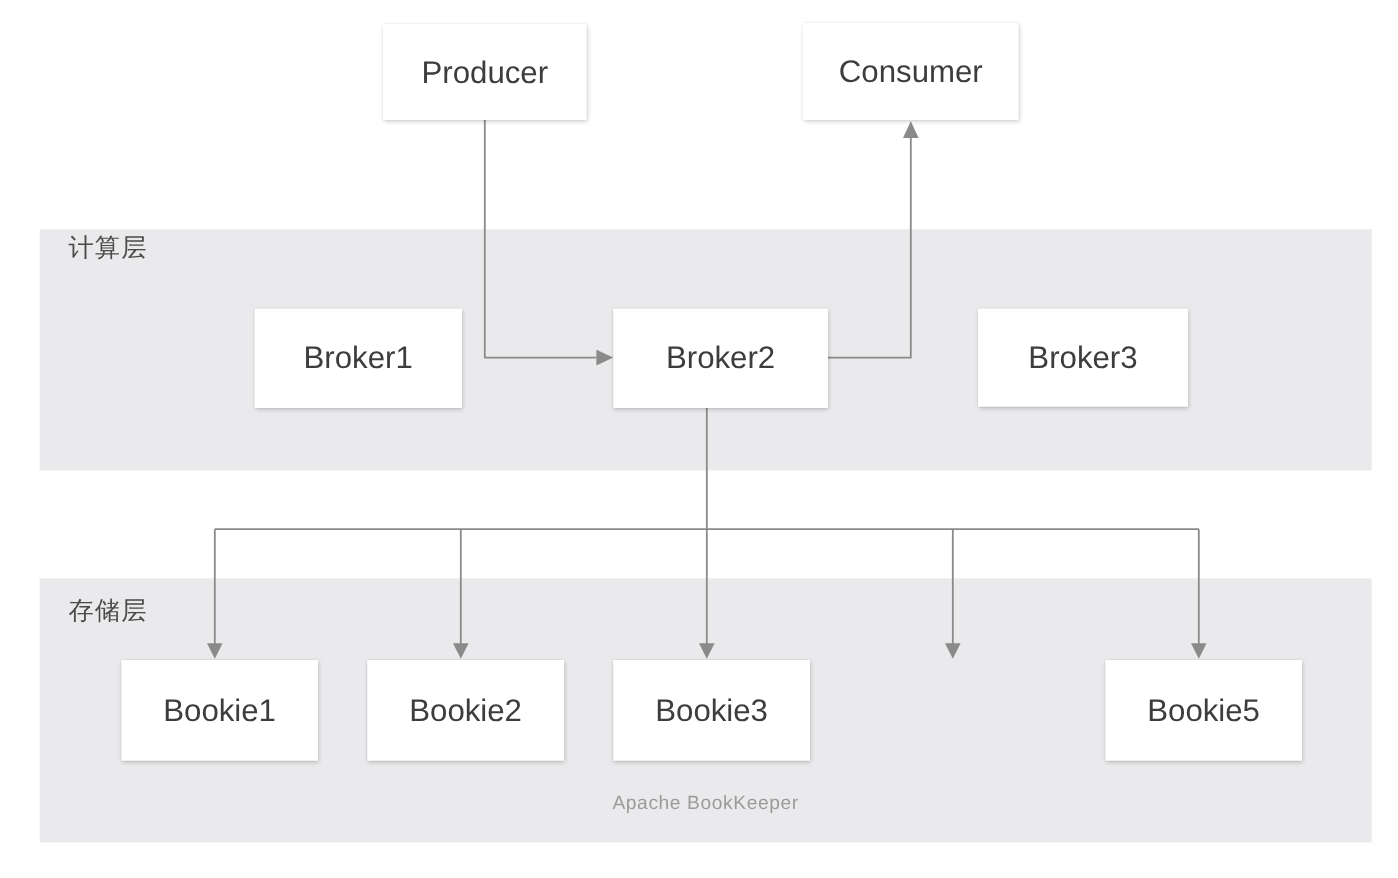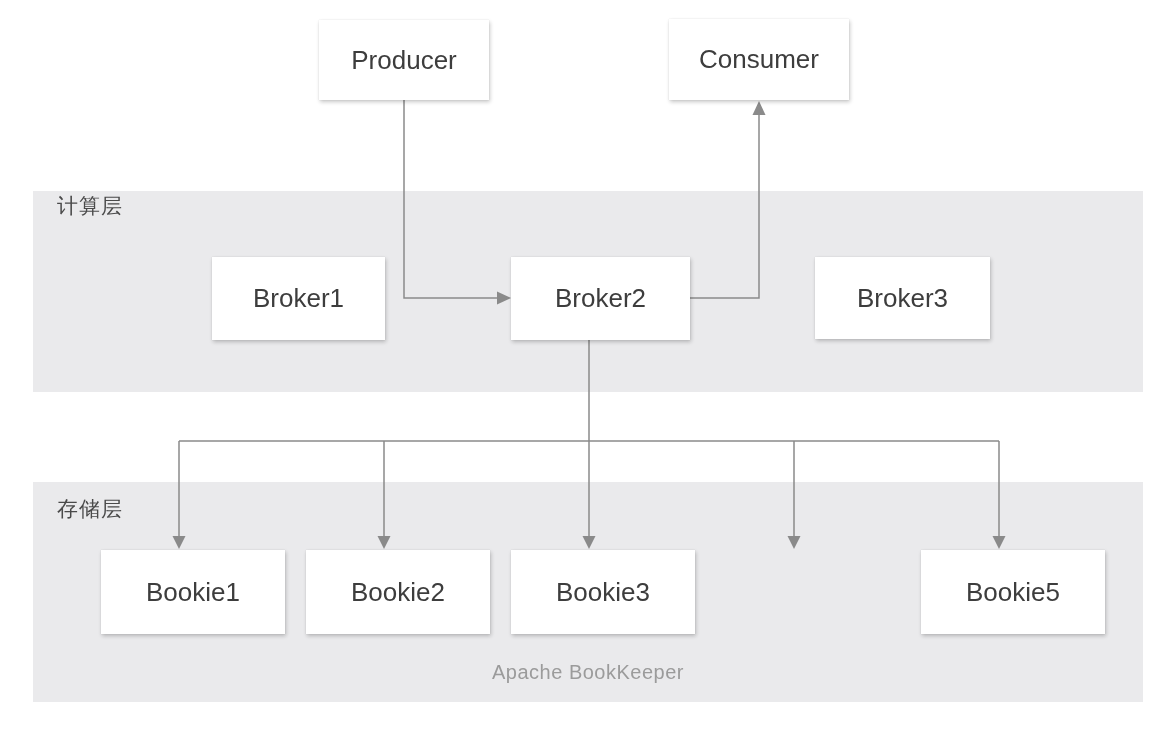--- a/index.html
+++ b/index.html
@@ -21,29 +21,29 @@
     position:absolute;background:#ffffff;
     box-shadow:1px 2px 4px rgba(0,0,0,0.22), 0 0 1px rgba(0,0,0,0.12);
     display:flex;align-items:center;justify-content:center;
     font-size:26px;color:#3d3d3d;
   }
   .n-producer{left:319px;top:20px;width:170px;height:80px;}
   .n-consumer{left:669px;top:19px;width:180px;height:81px;}
   .n-broker1{left:212px;top:257px;width:173px;height:83px;}
   .n-broker2{left:511px;top:257px;width:179px;height:83px;}
   .n-broker3{left:815px;top:257px;width:175px;height:82px;}
-  .n-bookie{top:550px;width:184px;height:84px;}
+  .n-bookie{top:550px;width:164px;height:84px;}
   .n-bookie1{left:101px;}
   .n-bookie2{left:306px;}
   .n-bookie3{left:511px;}
   .n-bookie4{left:716px;}
   .n-bookie5{left:921px;}
   #caption-bookkeeper{
     position:absolute;left:33px;top:661px;width:1110px;text-align:center;
-    font-size:20px;color:#9b9b9b;letter-spacing:0.5px;
+    font-size:16px;color:#9b9b9b;letter-spacing:0.5px;
   }
   #connector-overlay{
     position:absolute;left:0;top:0;width:1165px;height:732px;pointer-events:none;
   }
   #connector-overlay path{fill:none;stroke:#8a8a8a;stroke-width:1.5;}
   #connector-overlay polygon{fill:#8a8a8a;stroke:none;}
 </style>
 </head>
 <body>
 

